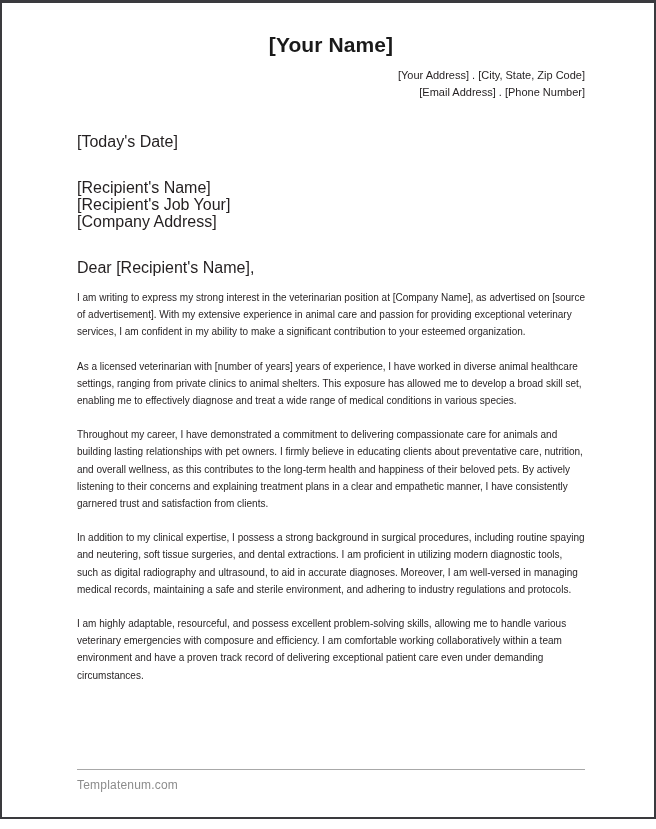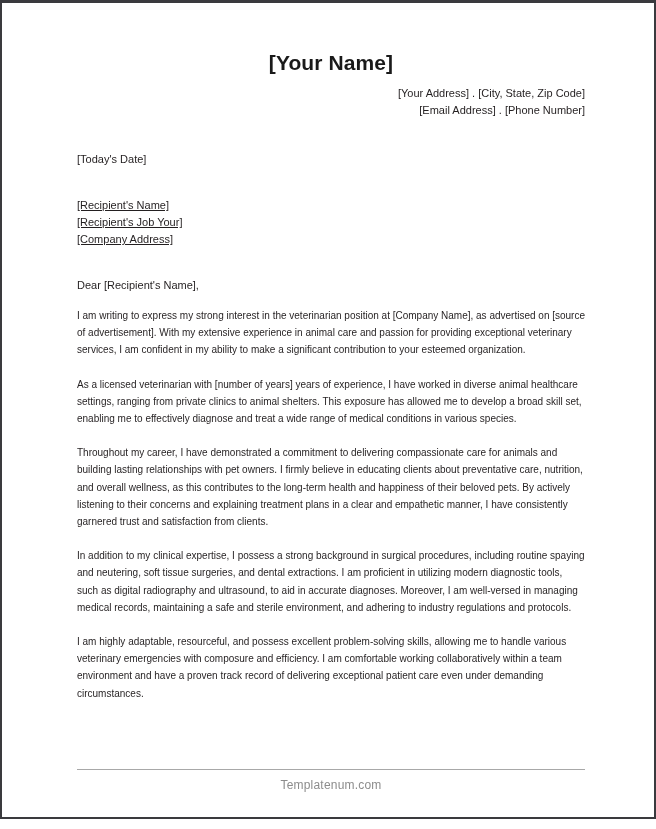--- a/index.html
+++ b/index.html
@@ -29,48 +29,48 @@
     position: absolute;
     left: 75px;
     top: 0;
     width: 508px;
     height: 100%;
   }
 
   
   .letterhead {
     text-align: center;
-    padding-top: 47px;
+    padding-top: 29px;
   }
   .applicant-name {
     font-size: 21px;
     font-weight: bold;
     letter-spacing: 0.1px;
     line-height: 26px;
     color: #1a1a1a;
     margin: 0;
   }
   .contact-line {
     font-size: 11px;
     line-height: 17px;
     color: #231f20;
     margin: 0;
     text-align: right;
   }
   .contact-line.first { margin-top: 9px; }
 
   
   .block {
-    font-size: 11px;
+    font-size: 16px;
     line-height: 17px;
     color: #231f20;
   }
   .date-block { margin-top: 32px; }
   .recipient-block { margin-top: 29px; }
-  .recipient-block .line { display: block; text-decoration: underline; }
+  .recipient-block .line { display: block; }
   .salutation { margin-top: 29px; }
 
   
   .body-copy { margin-top: 13px; }
   .body-copy p {
     font-size: 10px;
     line-height: 17.2px;
     color: #231f20;
     margin: 0 0 17px 0;
     text-align: left;
@@ -84,21 +84,21 @@
     top: 766px;
     width: 508px;
   }
   .footer-rule {
     width: 100%;
     height: 1px;
     background: #a8a8a8;
   }
   .footer-brand {
     margin-top: 8px;
-    text-align: center;
+    text-align: left;
     font-size: 12px;
     color: #8c8c8c;
     letter-spacing: 0.2px;
   }
 </style>
 </head>
 <body>
 
 <div class="page">
   <div class="sheet">

